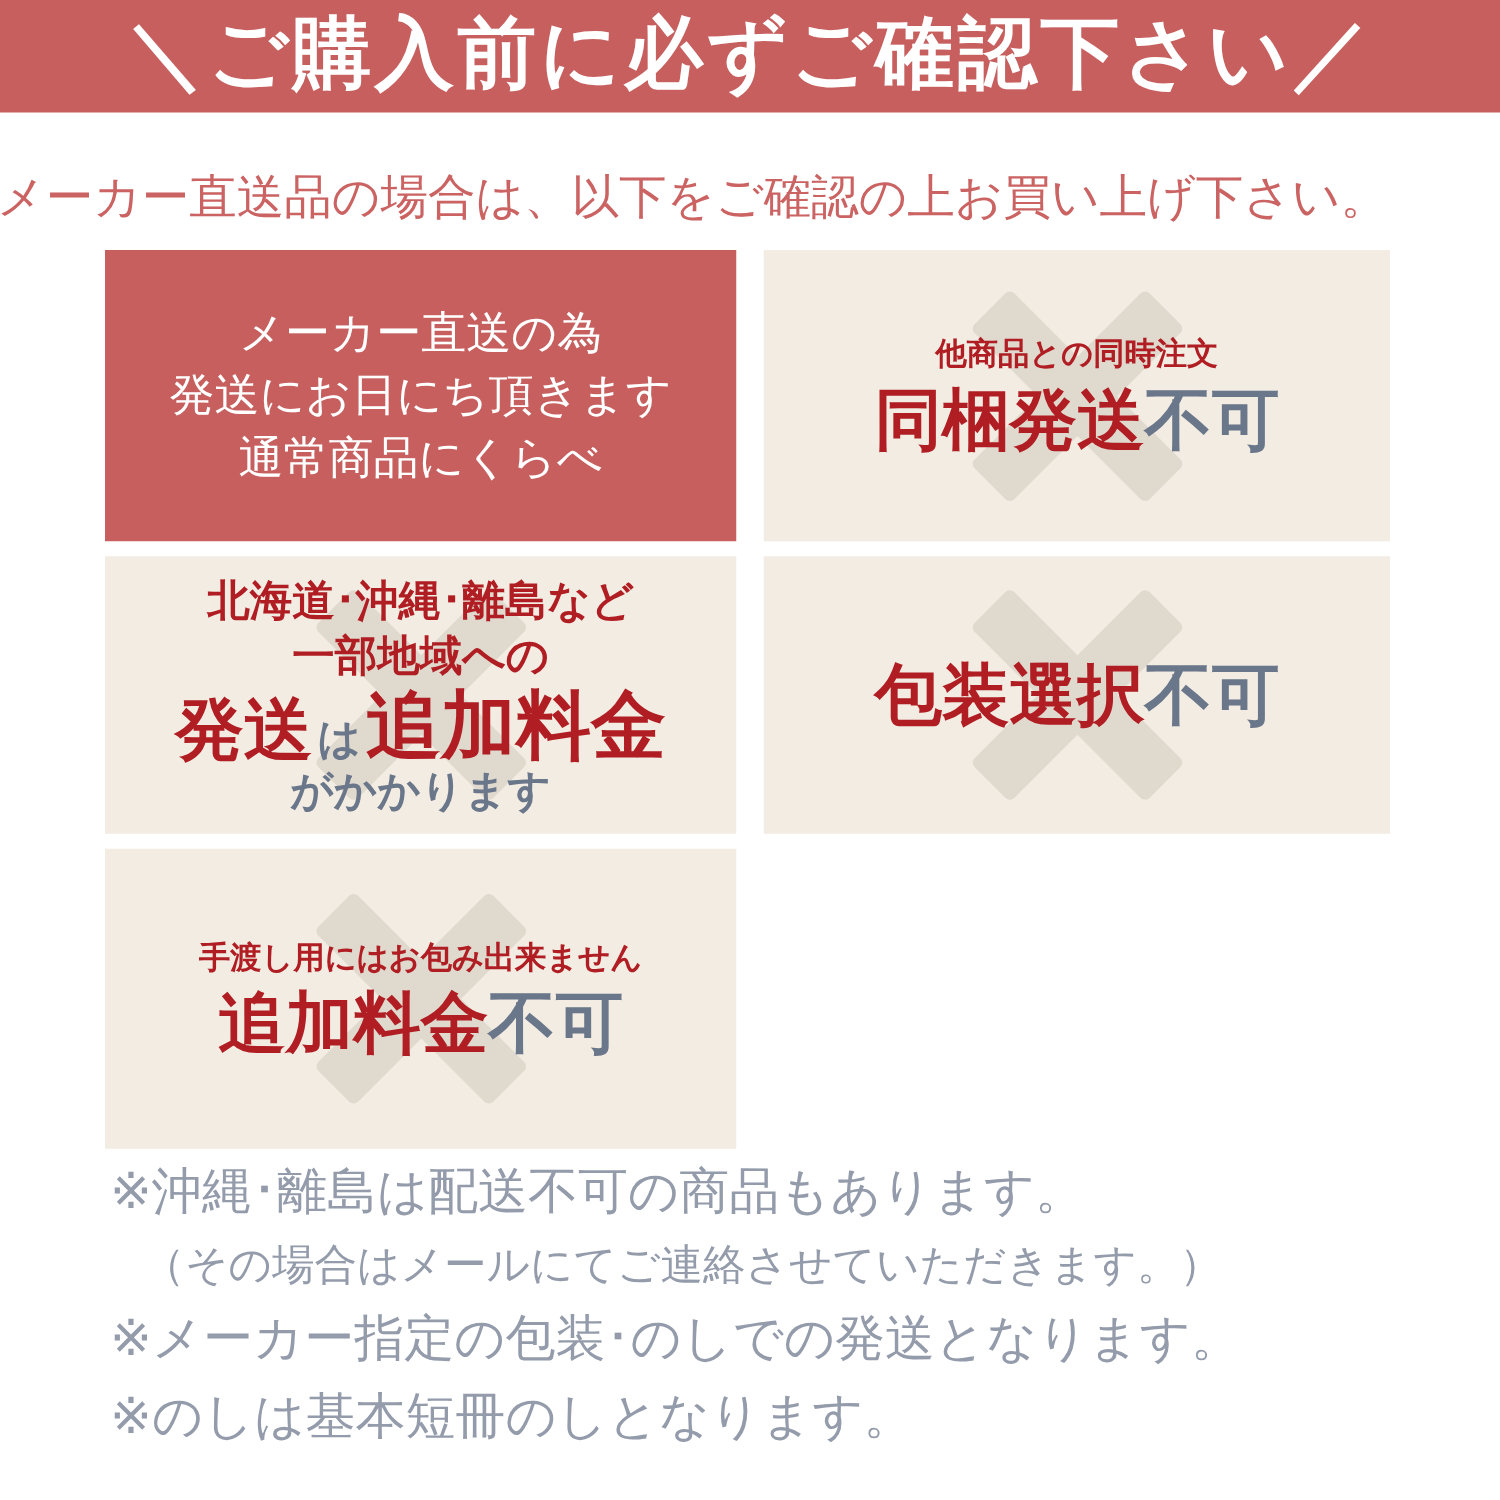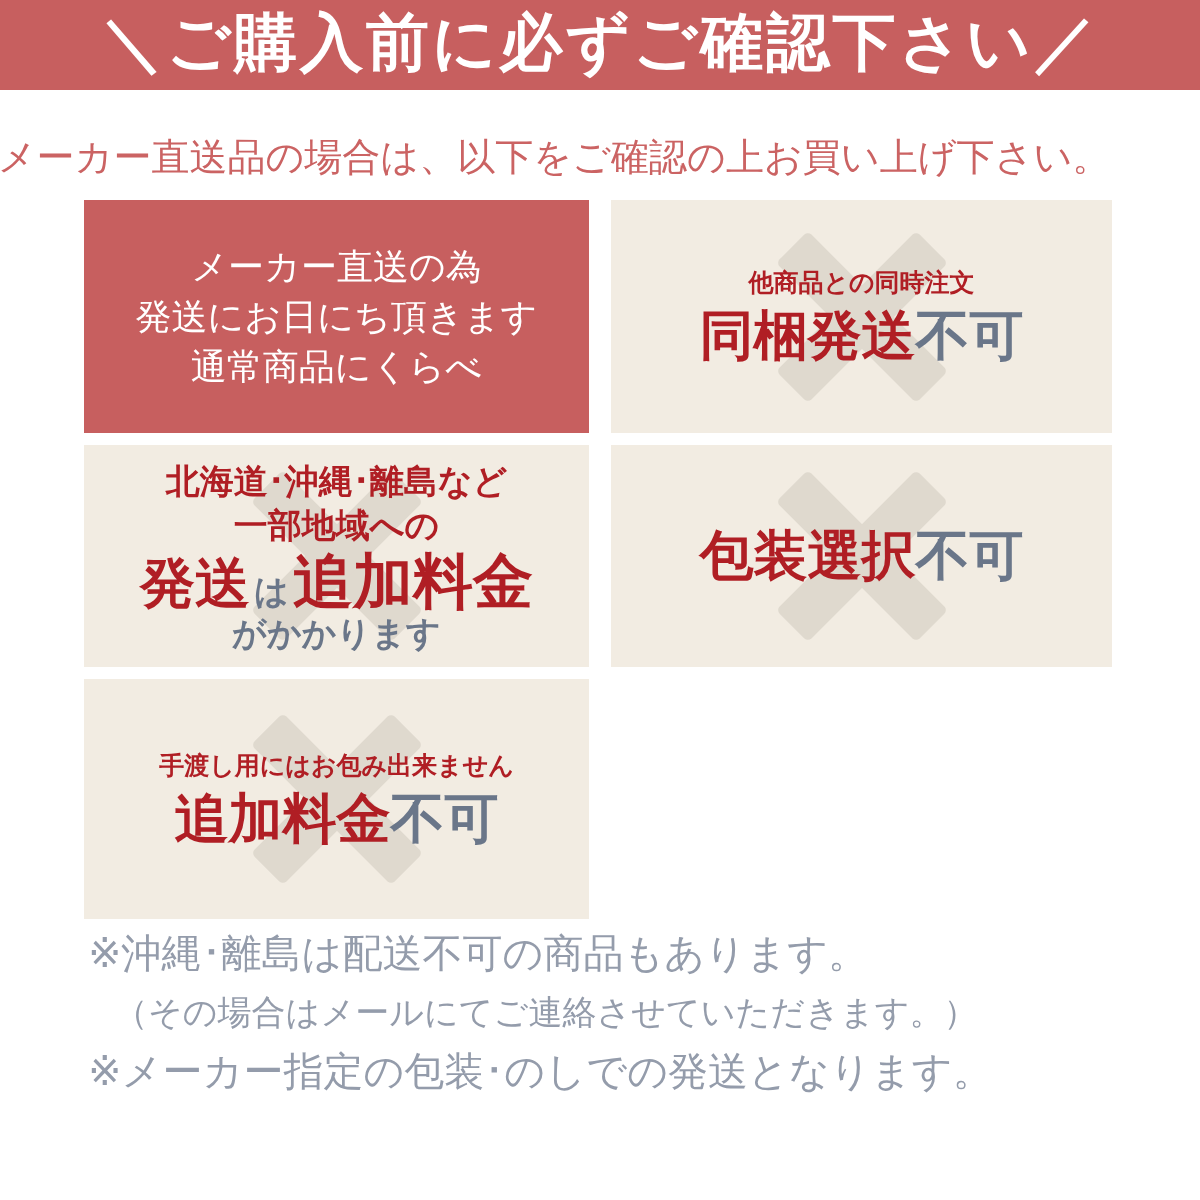--- a/index.html
+++ b/index.html
@@ -158,15 +158,16 @@
         </div>
       </div>
     </div>
 
   </div>
 
   <div class="notes">
     <p class="note">※沖縄･離島は配送不可の商品もあります。</p>
     <p class="note note-small">（その場合はメールにてご連絡させていただきます。）</p>
     <p class="note">※メーカー指定の包装･のしでの発送となります。</p>
+    <p class="note">※のしは基本短冊のしとなります。</p>
   </div>
 
 </div>
 
 </body></html>

